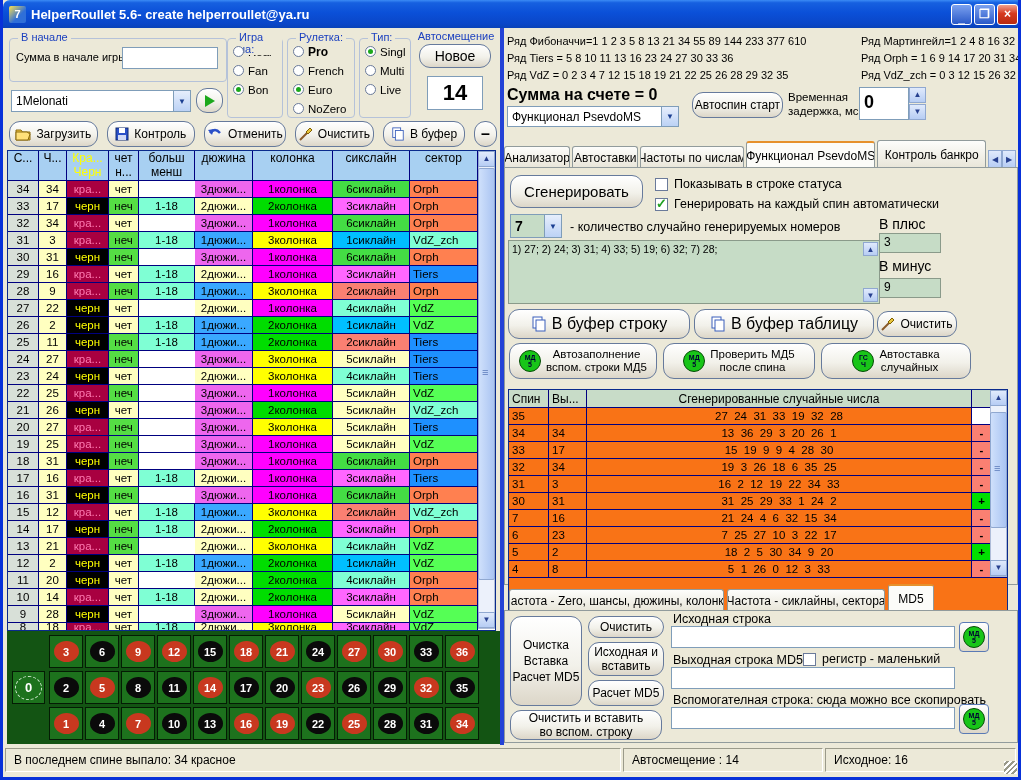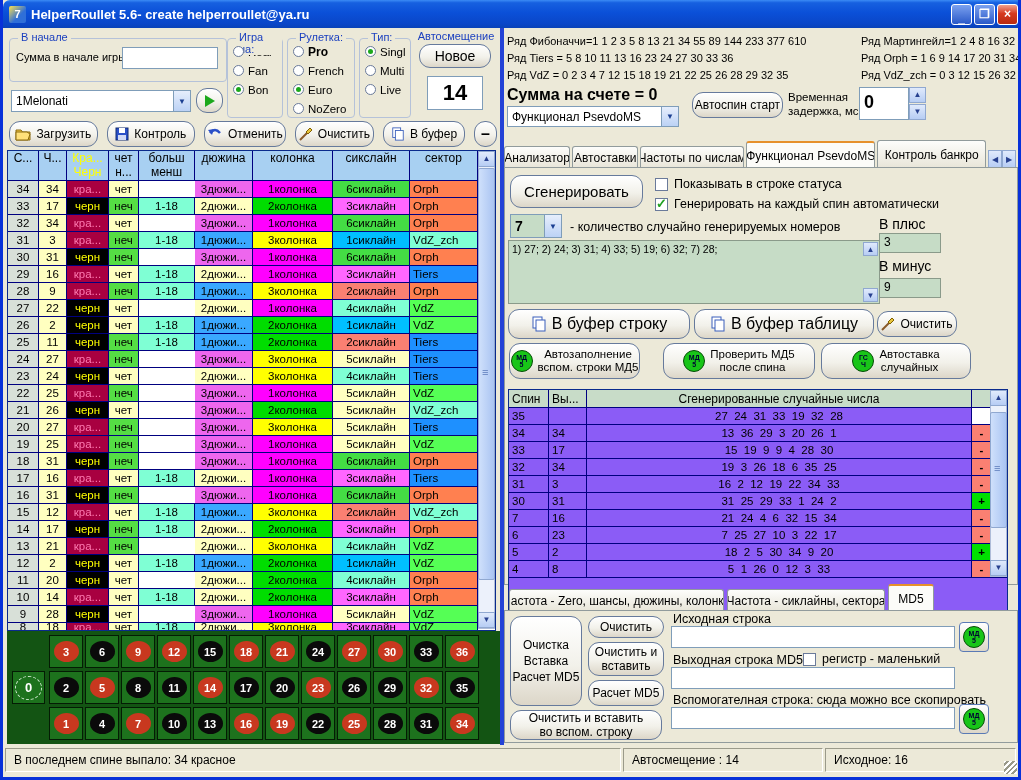--- a/index.html
+++ b/index.html
@@ -72,21 +72,21 @@
   .tab.active{background:#fcfcf9;border-top:2px solid #e6912c;font-weight:normal;}
   .panel{border:1px solid #919b9c;background:#ece9d8;}
   
   .greenbox{background:#c6dcc6;border:1px solid #8a9a8a;font-size:12px;padding:1px 4px;}
   #gen-text{background:#c6dcc6;border:1px solid #8a9a8a;font-size:10.5px;padding:2px 3px;}
   .icbtn{border:1px solid #5a7ab5;border-radius:4px;background:linear-gradient(180deg,#fff,#dcd6c8);
     display:flex;align-items:center;justify-content:center;}
   .md5circle{width:22px;height:22px;border-radius:50%;background:#18c518;border:1px solid #064d06;color:#003;
     font-size:7px;font-weight:bold;display:flex;flex-direction:column;align-items:center;justify-content:center;line-height:7px;}
   
-  #spintable{left:505px;top:389px;width:500px;height:224px;background:#8b5cf6;border:1px solid #0a2a8c;}
+  #spintable{left:505px;top:389px;width:500px;height:224px;background:#f97316;border:1px solid #0a2a8c;}
   .srow{display:flex;height:17px;border-bottom:1px solid #000080;font-size:11.5px;}
   .scell{border-right:1px solid #000080;display:flex;align-items:center;overflow:hidden;white-space:pre;}
   .shead{background:#c8dcc8;font-size:12px;}
   .res-plus{background:#00e000;}.res-minus{background:#fa8072;}.res-empty{background:#fff;}
   
   #statusbar{left:0;top:745px;width:1015px;height:30px;display:flex;gap:2px;padding:3px 2px;}
   .statuscell{border:1px solid;border-color:#9a9a8a #fff #fff #9a9a8a;font-size:12px;display:flex;align-items:center;padding:0 8px;}
   .grip{position:absolute;right:1px;bottom:1px;width:13px;height:13px;
     background:repeating-linear-gradient(135deg,#fff 0 2px,#9a9a8a 2px 4px);}
   svg{display:block;}
@@ -768,21 +768,21 @@
     <span>В буфер таблицу</span>
   </div>
   <div class="abs btn" style="left:874px;top:311px;width:80px;height:26px;">
     <svg width="14" height="14" viewBox="0 0 14 14">
         <path d="M1 13 L8 6" stroke="#8a5a2a" stroke-width="2"></path>
         <path d="M7 5 l4 -4 2 2 -4 4z" fill="#e8c43c" stroke="#806000"></path>
       </svg>
     <span>Очистить</span>
   </div>
 
-  <div class="abs btn" style="left:506px;top:343px;width:131px;height:36px;font-size:11.5px;">
+  <div class="abs btn" style="left:506px;top:343px;width:148px;height:36px;font-size:11.5px;">
     <span class="md5circle">
         <span>МД</span>
         <span>5</span>
       </span>
     <span style="text-align:center;line-height:13px;"><span>Автозаполнение</span><br><span>вспом. строки МД5</span></span>
   </div>
   <div class="abs btn" style="left:660px;top:343px;width:152px;height:36px;font-size:11.5px;">
     <span class="md5circle">
         <span>МД</span>
         <span>5</span>
@@ -881,21 +881,21 @@
       <div class="tab" style="width: 158px; height: 22px;">Частота - сиклайны, сектора</div>
       <div class="tab active" style="width: 46px; height: 27px;">MD5</div>
     </div>
   <div class="abs panel" style="left:501px;top:610px;width:514px;height:133px;"></div>
 
   <div class="abs btn" style="left:507px;top:616px;width:72px;height:90px;font-size:12px;">
     <span style="text-align:center;line-height:16px;"><span>Очистка</span><br><span>Вставка</span><br><span>Расчет MD5</span></span>
   </div>
   <div class="abs btn" style="left:585px;top:616px;width:76px;height:22px;">Очистить</div>
   <div class="abs btn" style="left:585px;top:642px;width:76px;height:34px;font-size:12px;">
-    <span style="text-align:center;line-height:14px;"><span>Очистить и</span><br><span>вставить</span></span>
+    <span style="text-align:center;line-height:14px;"><span>Исходная и</span><br><span>вставить</span></span>
   </div>
   <div class="abs btn" style="left:585px;top:680px;width:76px;height:26px;">Расчет MD5</div>
   <div class="abs btn" style="left:507px;top:710px;width:152px;height:30px;font-size:12px;">
     <span style="text-align:center;line-height:14px;"><span>Очистить и  вставить</span><br><span>во вспом. строку</span></span>
   </div>
 
   <div class="abs" style="left:670px;top:612px;font-size:12.5px;">Исходная строка</div>
   <input class="abs field" style="left: 668px; top: 626px; width: 284px; height: 22px;">
   <div class="abs icbtn" style="left:956px;top:622px;width:30px;height:30px;">
     <span class="md5circle">

